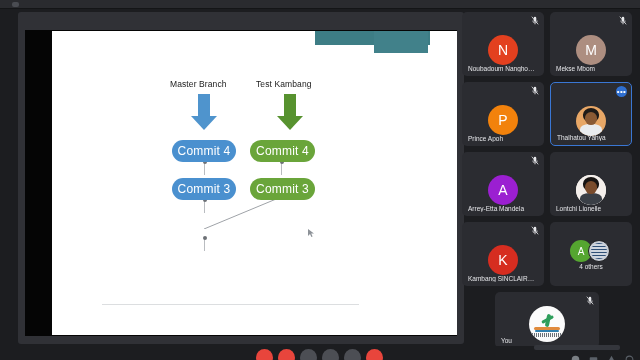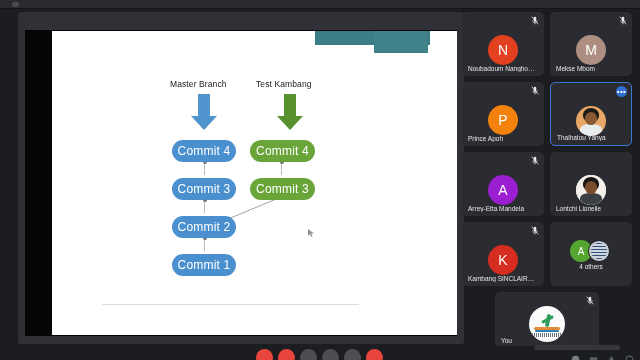--- a/index.html
+++ b/index.html
@@ -287,22 +287,20 @@
 
         <div class="vconn" style="left:229px; top:131px; height:13px;"></div>
 
         <svg class="diag-line" viewBox="0 0 79 33">
           <line x1="0" y1="33" x2="77" y2="1" stroke="#9fa3a8" stroke-width="1"></line>
           <circle cx="77" cy="2" r="2" fill="#6d7176"></circle>
         </svg>
 
         <div class="commit blue" style="left:120px; top:109px;">Commit 4</div>
         <div class="commit blue" style="left:120px; top:147px;">Commit 3</div>
-        <div class="commit blue" style="left:120px; top:185px;">Commit 2</div>
-        <div class="commit blue" style="left:120px; top:223px;">Commit 1</div>
 
         <div class="commit green" style="left:198px; top:109px; width:65px;">Commit 4</div>
         <div class="commit green" style="left:198px; top:147px; width:65px;">Commit 3</div>
 
         <div class="slide-rule"></div>
 
         <svg class="slide-cursor" viewBox="0 0 6 8">
           <path d="M0 0 L0 7 L2 5 L3.4 8 L4.6 7.4 L3.2 4.6 L6 4.4 Z" fill="#8d9298"></path>
         </svg>
       </div>

